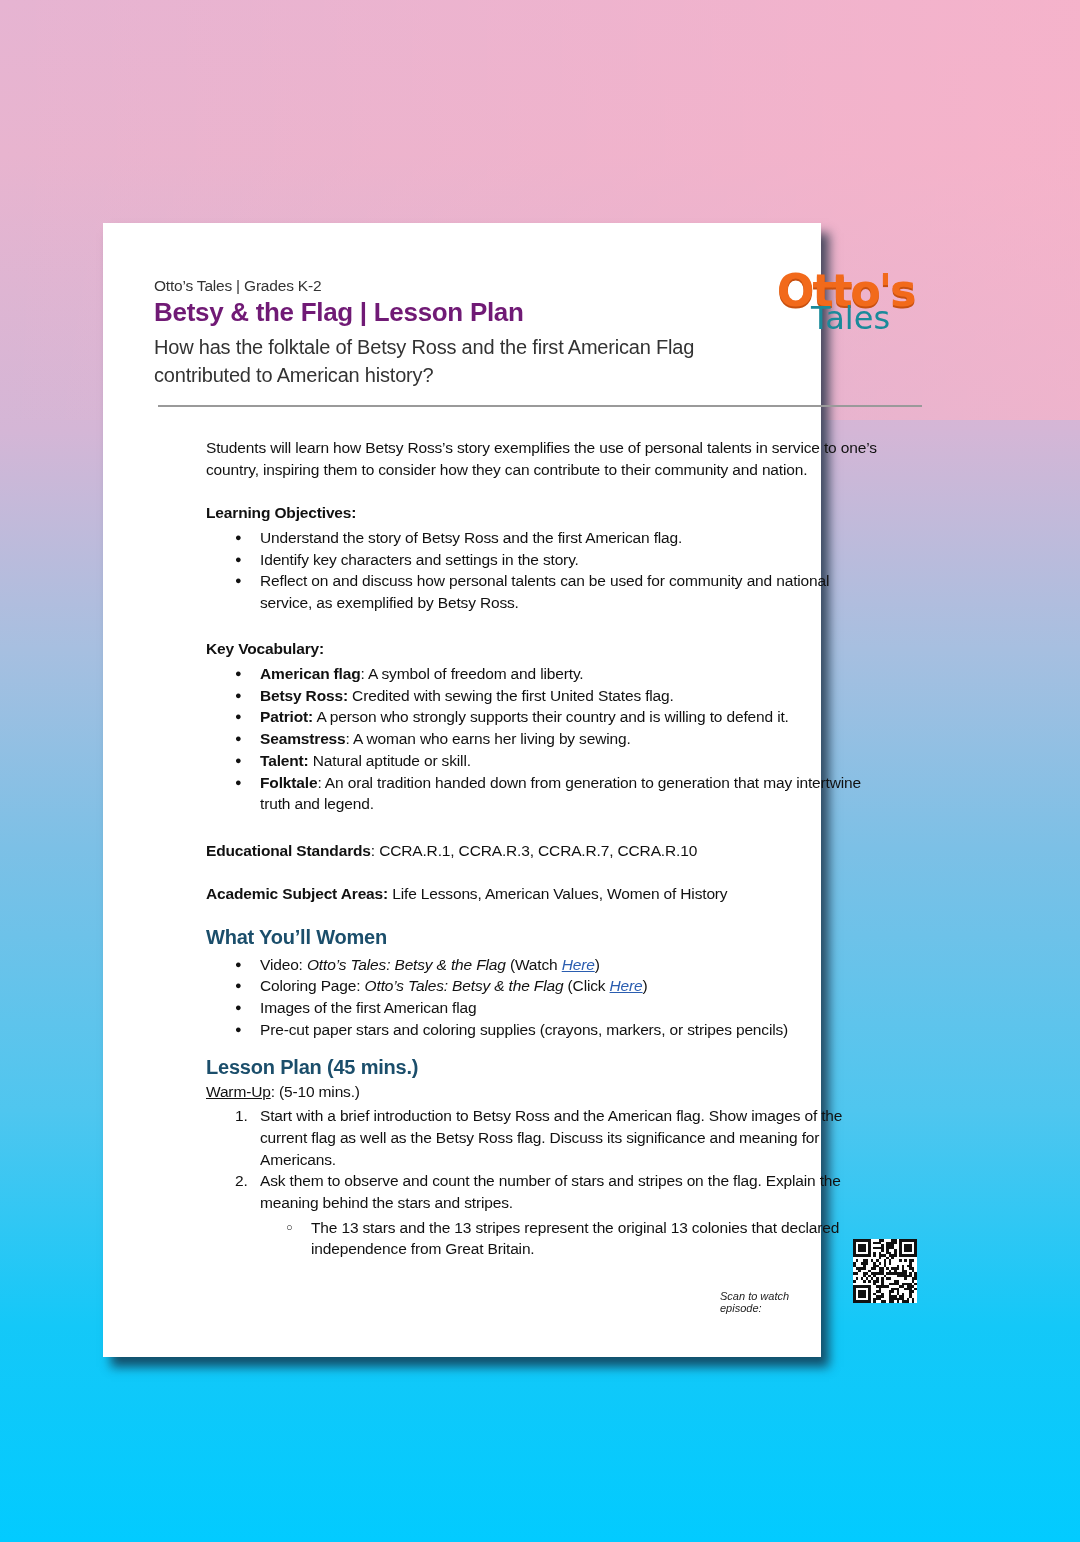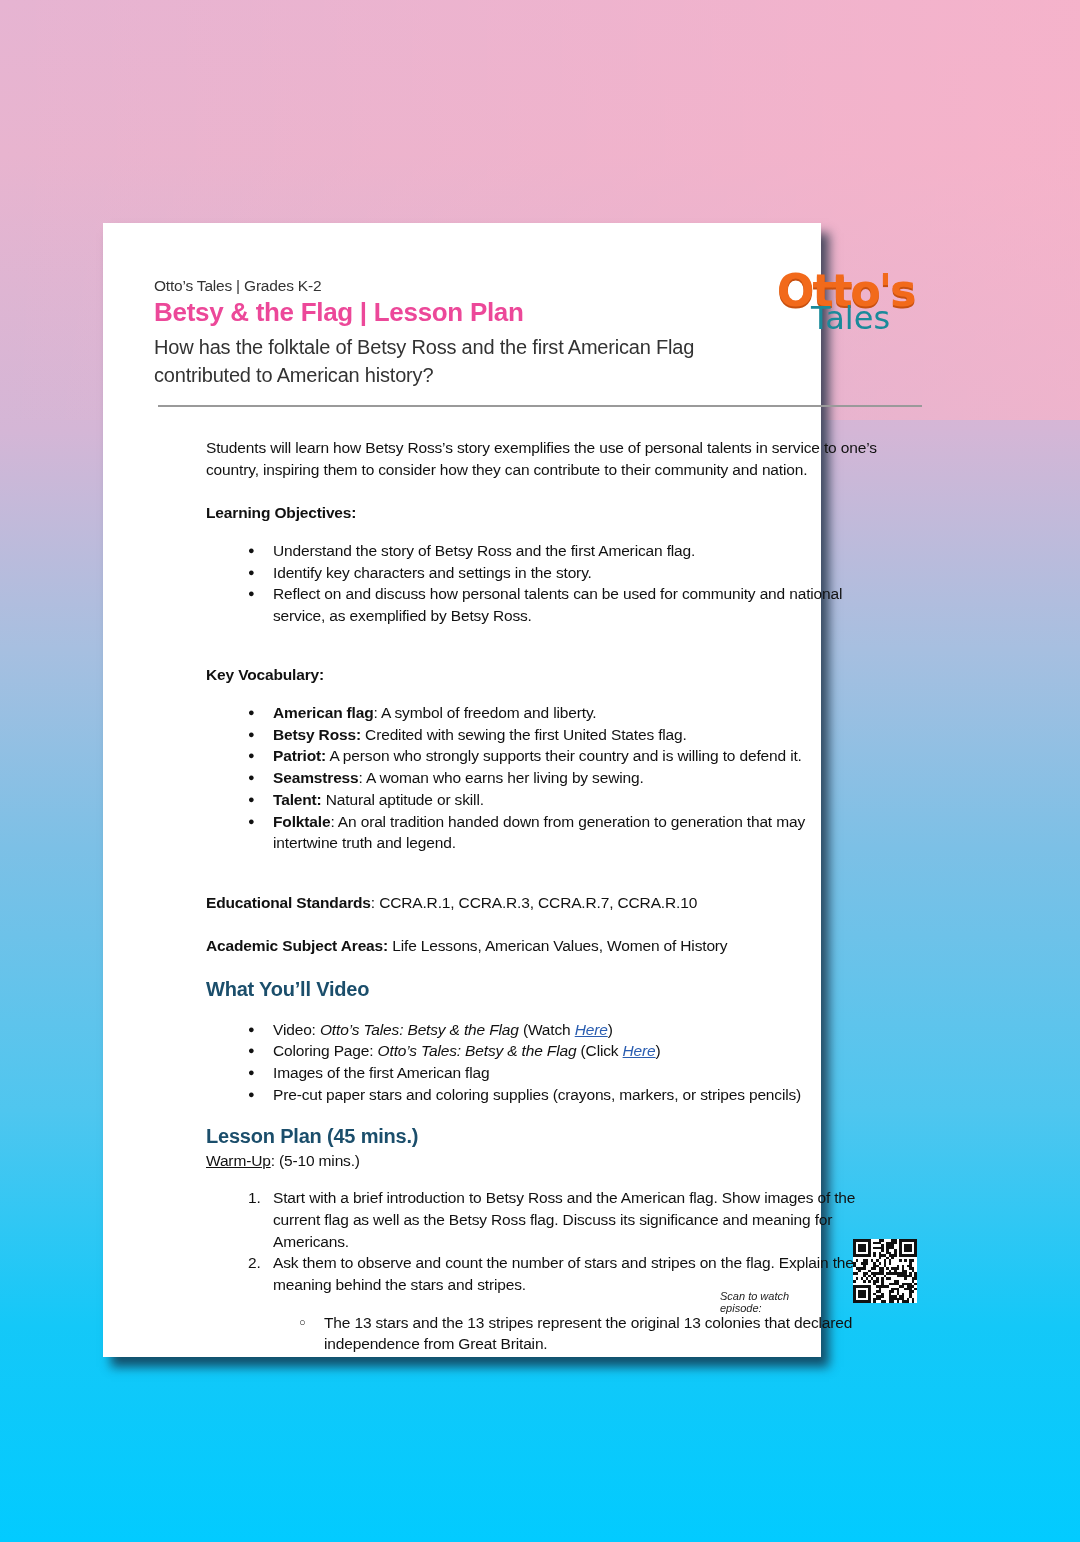--- a/index.html
+++ b/index.html
@@ -10,32 +10,32 @@
     }
     .bg-pink { position: absolute; left: 0; top: 0; width: 1080px; height: 420px;
       background: linear-gradient(90deg, rgba(255,180,200,0) 0%, rgba(255,178,198,0.6) 100%); pointer-events: none; }
     .page {
       position: absolute; left: 103px; top: 223px; width: 718px; height: 1134px;
       background: #ffffff;
       box-shadow: 8px 10px 10px rgba(20,40,60,0.75);
       color: #111;
     }
     .eyebrow { position: absolute; left: 51px; top: 54px; font-size: 15.5px; color: #333; letter-spacing: -0.2px; }
-    .title { position: absolute; left: 51px; top: 74px; font-size: 26px; font-weight: bold; color: #ec4899; letter-spacing: -0.3px; }
+    .title { position: absolute; left: 51px; top: 74px; font-size: 26px; font-weight: bold; color: #701a75; letter-spacing: -0.3px; }
     .question { position: absolute; left: 51px; top: 110px; width: 580px; font-size: 20px; line-height: 28px; color: #333; letter-spacing: -0.2px; }
     .logo { position: absolute; left: 674px; top: 48px; width: 150px; height: 70px; }
     .logo .otto { position: absolute; left: 0; top: -6px; font-size: 44px; font-weight: bold; color: #f26a1b; letter-spacing: -2px;
       font-family: "DejaVu Sans", sans-serif; text-shadow: 0 2px 0 #c8500f; }
     .logo .tales { position: absolute; left: 34px; top: 28px; font-size: 32px; color: #1a8a9a; letter-spacing: 0px;
       font-family: "DejaVu Sans", sans-serif; }
     .divider { position: absolute; left: 55px; top: 182px; width: 764px; height: 2px; background: #9a9a9a; }
     .body { position: absolute; left: 103px; top: 214px; width: 680px; font-size: 15.5px; line-height: 21.7px; color: #111; letter-spacing: -0.15px; }
     .body p { margin: 0; }
     .gap { height: 21.7px; }
-    .body ul, .body ol { margin: 16px; padding: 0; list-style: none; }
+    .body ul, .body ol { margin: 3px; padding: 0; list-style: none; }
     .body li { position: relative; padding-left: 51px; }
     .body ul > li::before { content: "\25CF"; position: absolute; left: 26px; top: 0; font-size: 11px; }
     .body ol > li .num { position: absolute; left: 26px; top: 0; }
     .body ul.sub > li { padding-left: 102px; }
     .body ul.sub > li::before { content: "\25CB"; left: 77px; font-size: 11px; }
     b { font-weight: bold; }
     .h2 { font-size: 20px; font-weight: bold; color: #1b4e6b; line-height: 28px; margin-top: 12px; letter-spacing: -0.2px; }
     a.link { color: #2a5db0; text-decoration: underline; font-style: italic; }
     .u { text-decoration: underline; }
     .scan { position: absolute; left: 617px; top: 1067px; font-size: 11px; font-style: italic; color: #222; }
@@ -79,21 +79,21 @@
       <li><b>Talent:</b><span> </span><span>Natural aptitude or skill.</span></li>
       <li><b>Folktale</b><span>: </span><span>An oral tradition handed down from generation to generation that may intertwine truth and legend.</span></li>
     </ul>
     <div class="gap"></div>
 
     <p><b>Educational Standards</b><span>: CCRA.R.1, CCRA.R.3, CCRA.R.7, CCRA.R.10</span></p>
     <div class="gap"></div>
 
     <p><b>Academic Subject Areas:</b><span> Life Lessons, American Values, Women of History</span></p>
 
-    <div class="h2" style="margin-top:18px;">What You’ll Video</div>
+    <div class="h2" style="margin-top:18px;">What You’ll Women</div>
     <ul>
       <li><span>Video: </span><i>Otto’s Tales: Betsy &amp; the Flag</i><span> (Watch </span><a class="link">Here</a><span>)</span></li>
       <li><span>Coloring Page: </span><i>Otto’s Tales: Betsy &amp; the Flag</i><span> (Click </span><a class="link">Here</a><span>)</span></li>
       <li>Images of the first American flag</li>
       <li>Pre-cut paper stars and coloring supplies (crayons, markers, or stripes pencils)</li>
     </ul>
 
     <div class="h2" style="margin-top:12px;">Lesson Plan (45 mins.)</div>
     <p><span class="u">Warm-Up</span><span>: (5-10 mins.)</span></p>
     <ol>

